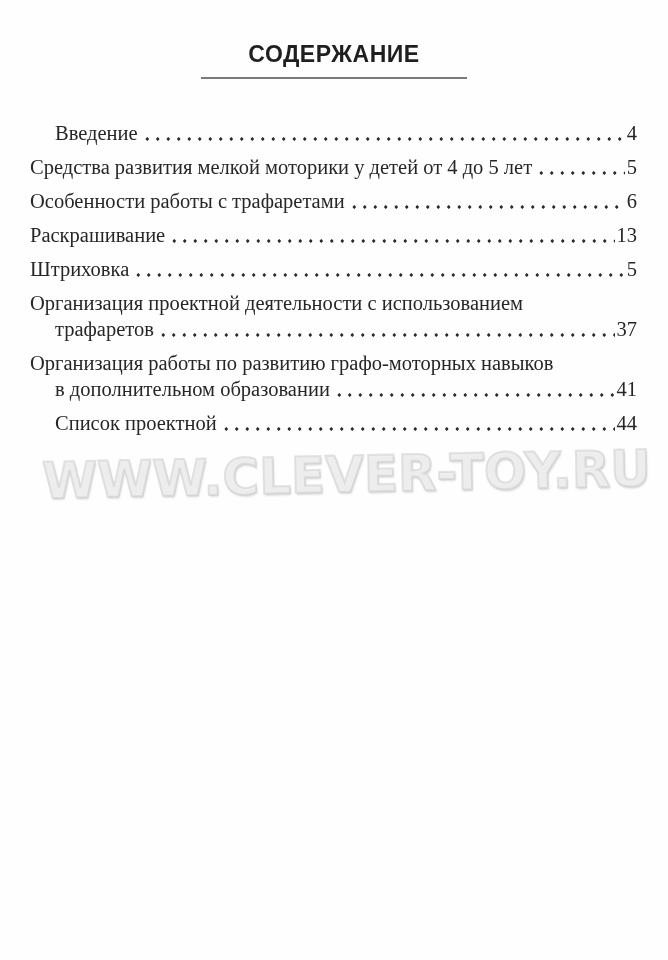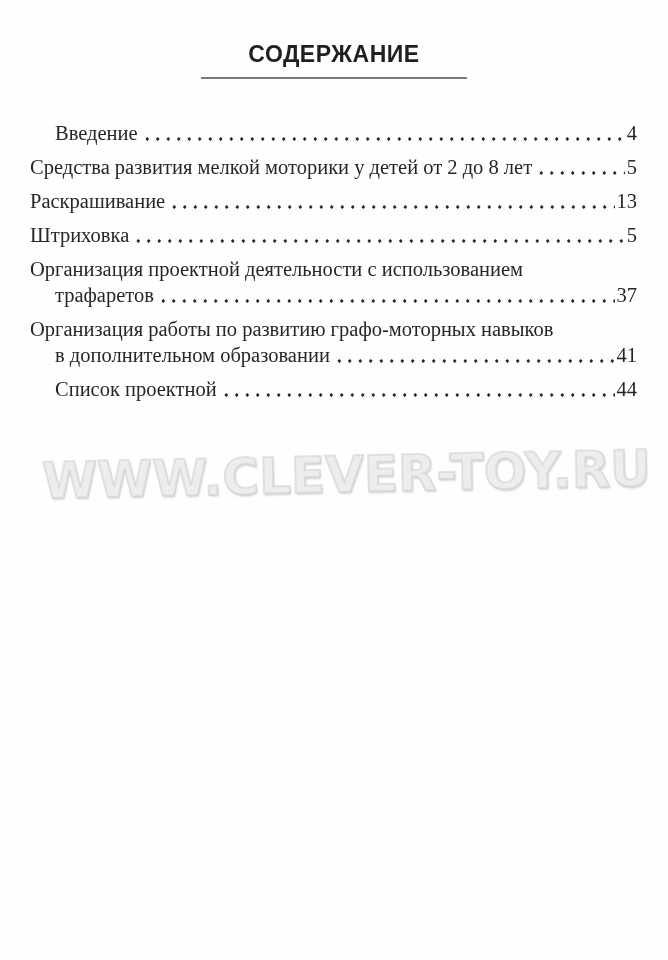--- a/index.html
+++ b/index.html
@@ -109,23 +109,30 @@
     <div class="toc">
         <div class="entry">
           <div class="line indented">
             <span class="entry-text">Введение</span>
             <span class="dot-leader"></span>
             <span class="page-num">4</span>
           </div>
         </div>
         <div class="entry">
           <div class="line">
-            <span class="entry-text">Средства развития мелкой моторики у детей от 2 до 8 лет</span>
+            <span class="entry-text">Средства развития мелкой моторики у детей от 4 до 5 лет</span>
             <span class="dot-leader"></span>
             <span class="page-num">5</span>
+          </div>
+        </div>
+        <div class="entry">
+          <div class="line">
+            <span class="entry-text">Особенности работы с трафаретами</span>
+            <span class="dot-leader"></span>
+            <span class="page-num">6</span>
           </div>
         </div>
         <div class="entry">
           <div class="line">
             <span class="entry-text">Раскрашивание</span>
             <span class="dot-leader"></span>
             <span class="page-num">13</span>
           </div>
         </div>
         <div class="entry">

